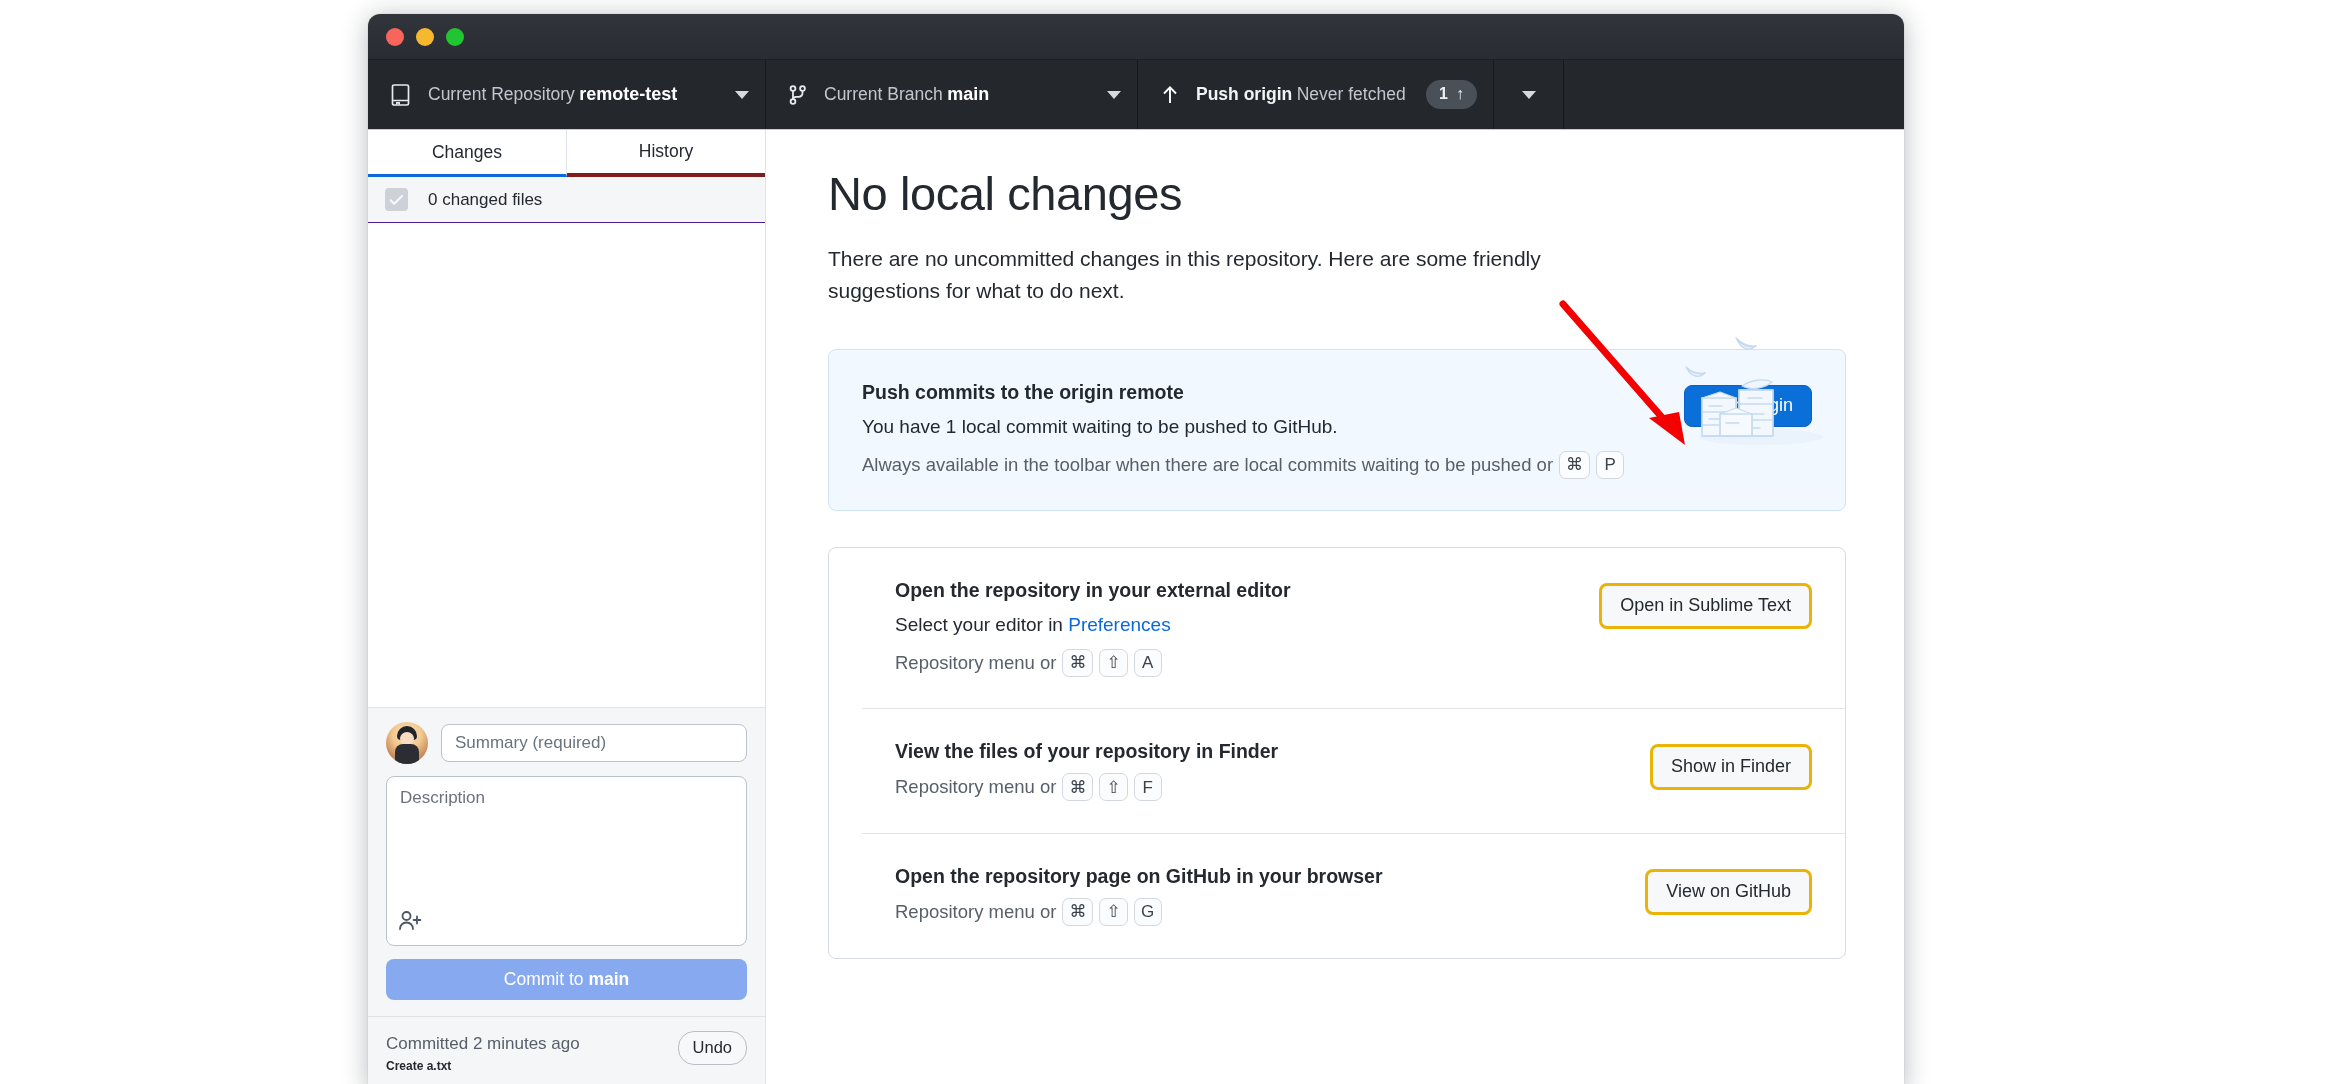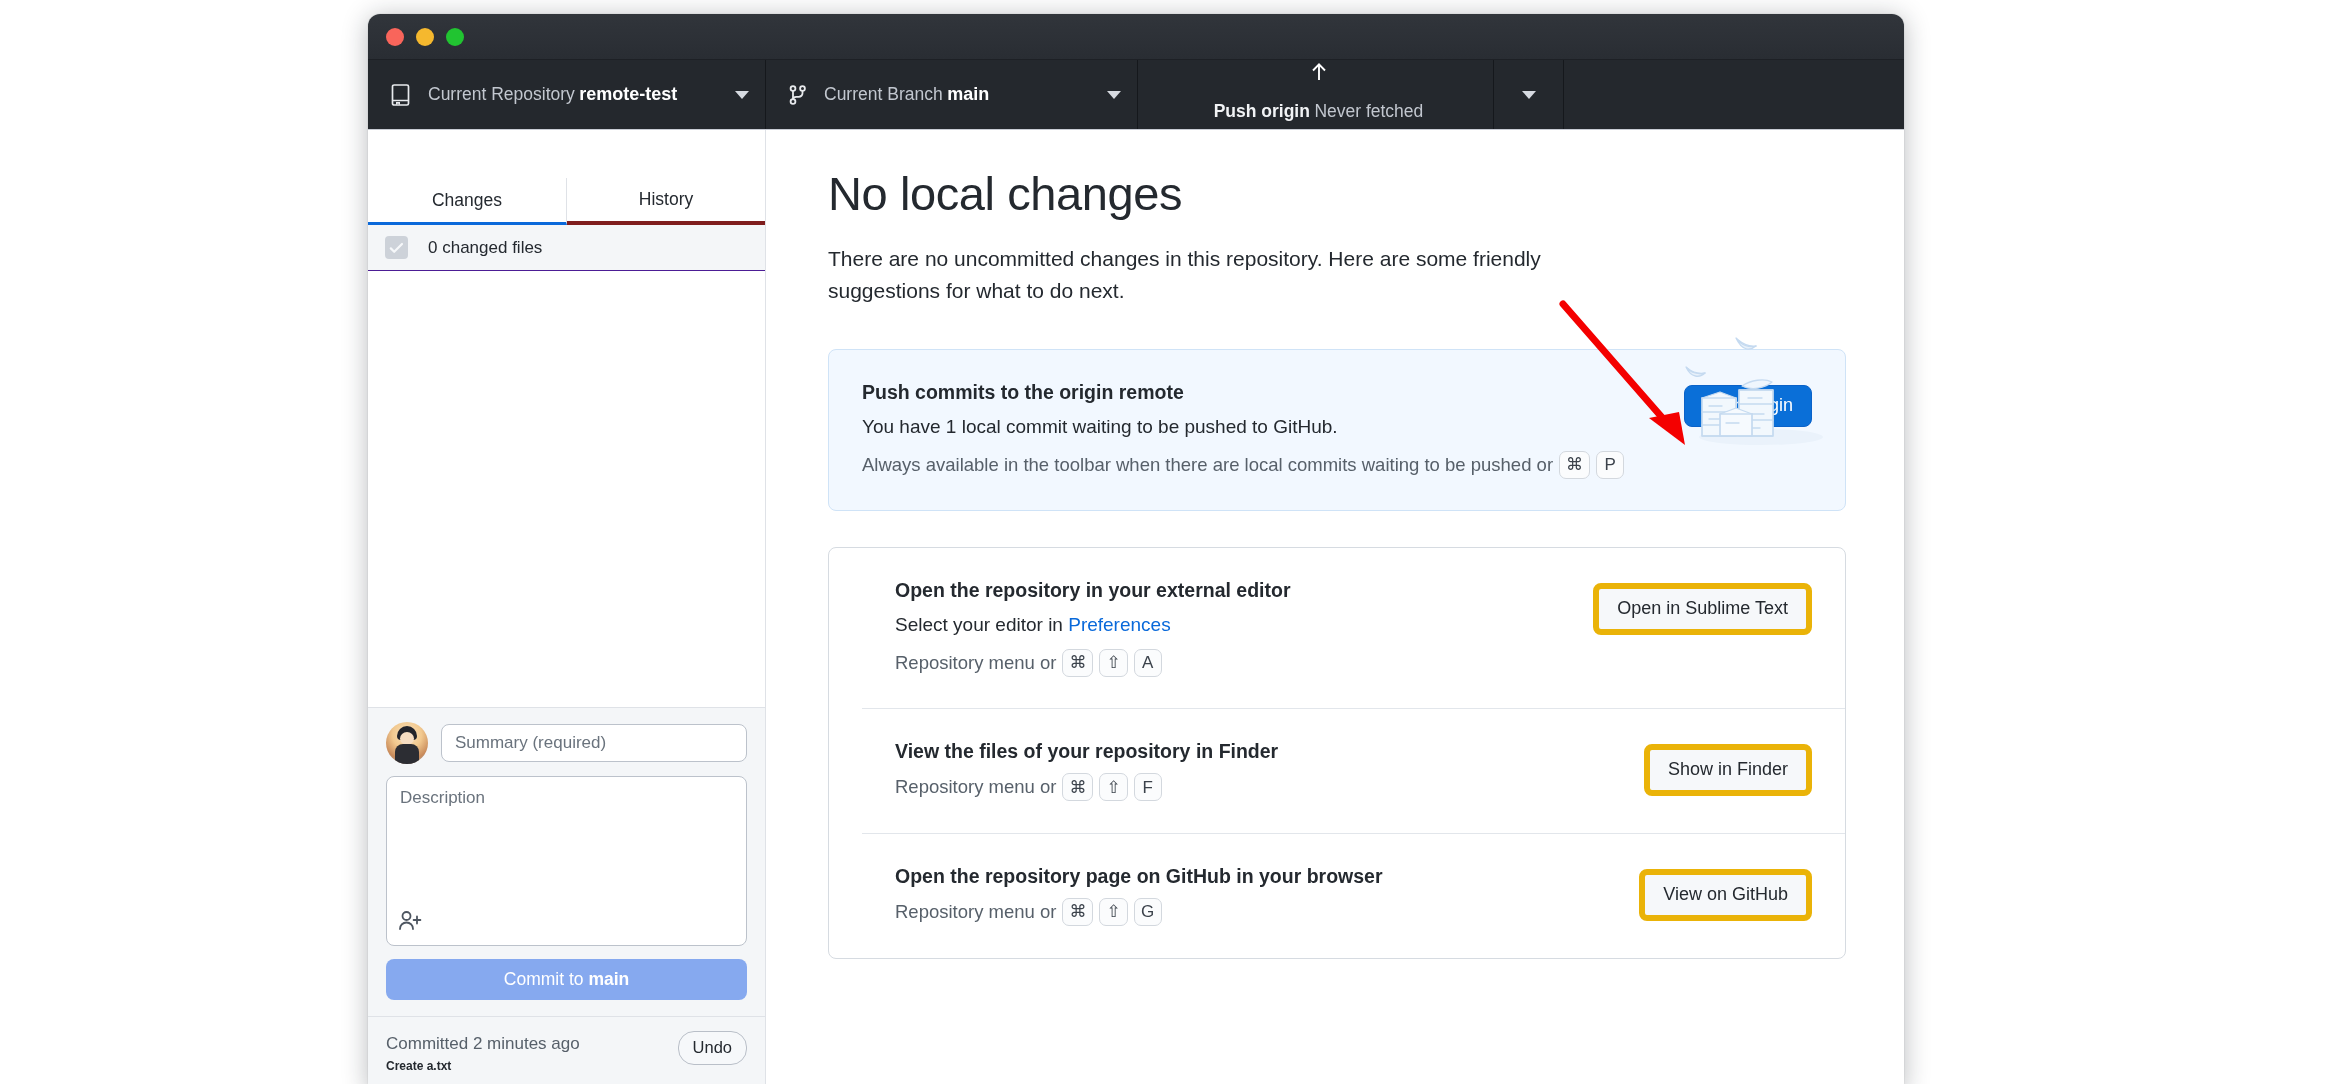--- a/index.html
+++ b/index.html
@@ -51,21 +51,21 @@
   .tb-item {
     display: flex;
     align-items: center;
     border-right: 1px solid #15181c;
     padding: 0 16px 0 22px;
     gap: 16px;
     cursor: default;
   }
   .tb-item.repo   { width: 398px; }
   .tb-item.branch { width: 372px; }
-  .tb-item.push   { width: 356px; flex-direction: column; }
+  .tb-item.push   { width: 356px; }
   .tb-item.pushcaret {
     width: 70px;
     justify-content: center;
     padding: 0;
   }
   .tb-icon { flex: 0 0 auto; color: #e8eaed; display: flex; align-items: center; }
   .tb-texts { flex: 1 1 auto; min-width: 0; }
   .tb-top {
     font-size: 17.5px;
     color: #c2c7cf;
@@ -110,21 +110,21 @@
   #body-split { display: flex; height: calc(1078px - 46px - 70px); }
 
   
   #sidebar {
     width: 398px;
     border-right: 1px solid #dfe2e7;
     display: flex;
     flex-direction: column;
     background: #ffffff;
   }
-  #tabs { display: flex; height: 47px; background: #ffffff; margin-top: 48px; }
+  #tabs { display: flex; height: 47px; background: #ffffff; }
   .tab {
     flex: 1 1 0;
     display: flex;
     align-items: center;
     justify-content: center;
     font-size: 17.5px;
     color: #24292f;
     border-bottom: 4px solid #7f1d1d;
     border-right: 1px solid #dfe2e7;
     cursor: pointer;
@@ -348,21 +348,21 @@
   .row-action { flex: 0 0 auto; padding-top: 4px; }
   .btn {
     font-family: "Liberation Sans", sans-serif;
     font-size: 18px;
     border-radius: 8px;
     padding: 9px 18px 10px;
     cursor: pointer;
     white-space: nowrap;
   }
   .btn.secondary {
-    border: 6px solid #eab308;
+    border: 3px solid #eab308;
     background: #f6f8fa;
     color: #24292f;
   }
   .btn.primary {
     border: 1px solid #0a62c9;
     background: #0a6fd8;
     color: #ffffff;
   }
 
   

